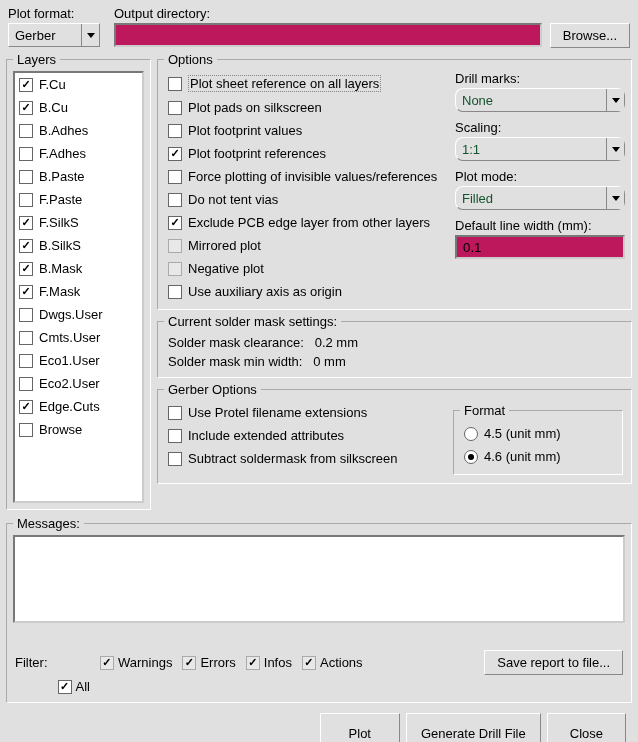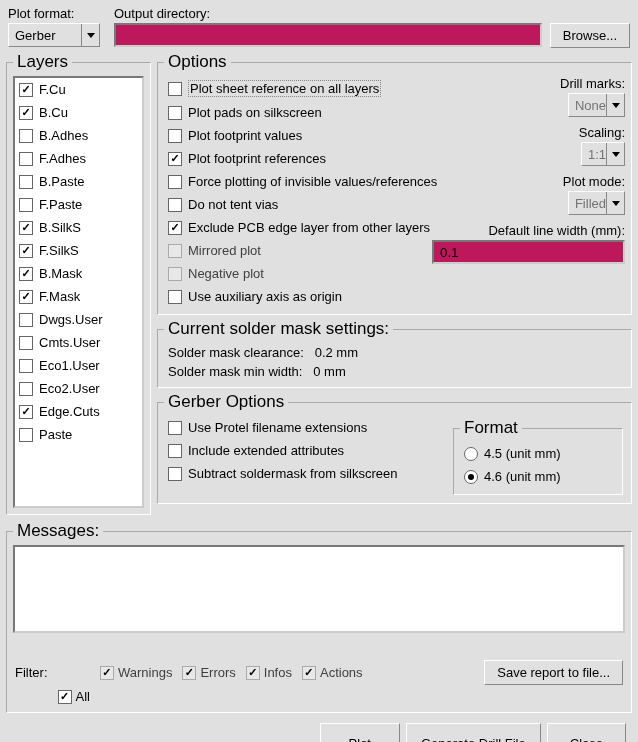--- a/index.html
+++ b/index.html
@@ -20,21 +20,21 @@
   display: flex;
   align-items: center;
   background: #e0e0e0;
   border: 1px solid #888;
   border-top-color: #fff;
   border-left-color: #fff;
   height: 24px;
   padding-left: 6px;
   position: relative;
 }
-.combo.disabled { color: #737373; }
+.combo.disabled { color: #14532d; border-radius: 8px; }
 .combo .arrow {
   width: 18px;
   height: 100%;
   border-left: 1px solid #888;
   background: #e0e0e0;
   display: flex;
   align-items: center;
   justify-content: center;
   margin-left: auto;
 }
@@ -61,21 +61,21 @@
   cursor: pointer;
 }
 fieldset {
   border: 1px solid #888;
   border-top-color:#fff; border-left-color:#fff;
   margin: 2px;
   padding: 4px 6px 6px 6px;
   position: relative;
 }
 fieldset.inset { border: 1px solid #aaa; border-bottom-color:#fff; border-right-color:#fff; }
-legend { font-size: 17px; padding: 0 4px; }
+legend { font-size: 13px; padding: 0 4px; }
 .scrollbox {
   background: #fff;
   border: 2px inset #ccc;
   overflow-y: scroll;
   height: 432px;
 }
 .layer-item, .check-item {
   display: flex;
   align-items: center;
   gap: 6px;
@@ -92,21 +92,21 @@
   line-height: 1;
 }
 .chk.checked::after { content: '✓'; color:#000; font-weight:bold; }
 .chk.disabled { background:#e8e8e8; border-color:#aaa; }
 .radio {
   width:14px; height:14px; border:1px solid #666; border-radius:50%;
   display:inline-flex; align-items:center; justify-content:center;
   background:#fff;
 }
 .radio.checked::after { content:''; width:6px; height:6px; background:#000; border-radius:50%; }
-.disabled-text { color:#404040; }
+.disabled-text { color:#000000; }
 .hl-box { border: 1px dotted #888; padding:0 1px; }
 
 ::-webkit-scrollbar { width:16px; }
 ::-webkit-scrollbar-track { background:#e0e0e0; border-left:1px solid #aaa;}
 ::-webkit-scrollbar-thumb { background:#c8c8c8; border:1px solid #888; }
 ::-webkit-scrollbar-button { background:#e0e0e0; border:1px solid #888; height:16px; }
 .msgbox {
   background:#fff;
   border:2px inset #ccc;
   height:88px;
@@ -159,28 +159,28 @@
           <div class="layer-item">
             <span class="chk"></span>
             <span>B.Paste</span>
           </div>
           <div class="layer-item">
             <span class="chk"></span>
             <span>F.Paste</span>
           </div>
           <div class="layer-item">
             <span class="chk checked"></span>
+            <span>F.SilkS</span>
+          </div>
+          <div class="layer-item">
+            <span class="chk checked"></span>
             <span>B.SilkS</span>
           </div>
           <div class="layer-item">
             <span class="chk checked"></span>
-            <span>F.SilkS</span>
-          </div>
-          <div class="layer-item">
-            <span class="chk checked"></span>
             <span>B.Mask</span>
           </div>
           <div class="layer-item">
             <span class="chk checked"></span>
             <span>F.Mask</span>
           </div>
           <div class="layer-item">
             <span class="chk"></span>
             <span>Dwgs.User</span>
           </div>
@@ -195,21 +195,21 @@
           <div class="layer-item">
             <span class="chk"></span>
             <span>Eco2.User</span>
           </div>
           <div class="layer-item">
             <span class="chk checked"></span>
             <span>Edge.Cuts</span>
           </div>
           <div class="layer-item">
             <span class="chk"></span>
-            <span>Paste</span>
+            <span>Browse</span>
           </div>
         </div>
     </fieldset>
 
     <div class="col" style="flex:1;">
 
       <fieldset class="inset">
         <legend>Options</legend>
         <div class="row">
           <div class="col" id="opts-left" style="flex:1;">
@@ -247,21 +247,21 @@
               </div>
               <div class="check-item">
                 <span class="chk disabled"></span>
                 <span class="disabled-text">Negative plot</span>
               </div>
               <div class="check-item">
                 <span class="chk"></span>
                 <span>Use auxiliary axis as origin</span>
               </div>
             </div>
-          <div class="col" style="width:174px; gap:2px; padding-left:4px;align-items:flex-end;">
+          <div class="col" style="width:174px; gap:2px; padding-left:4px;">
             <span>Drill marks:</span>
             <div class="combo disabled">
               <span>None</span>
               <div class="arrow"></div>
             </div>
             <span style="margin-top:6px;">Scaling:</span>
             <div class="combo disabled">
               <span>1:1</span>
               <div class="arrow"></div>
             </div>

